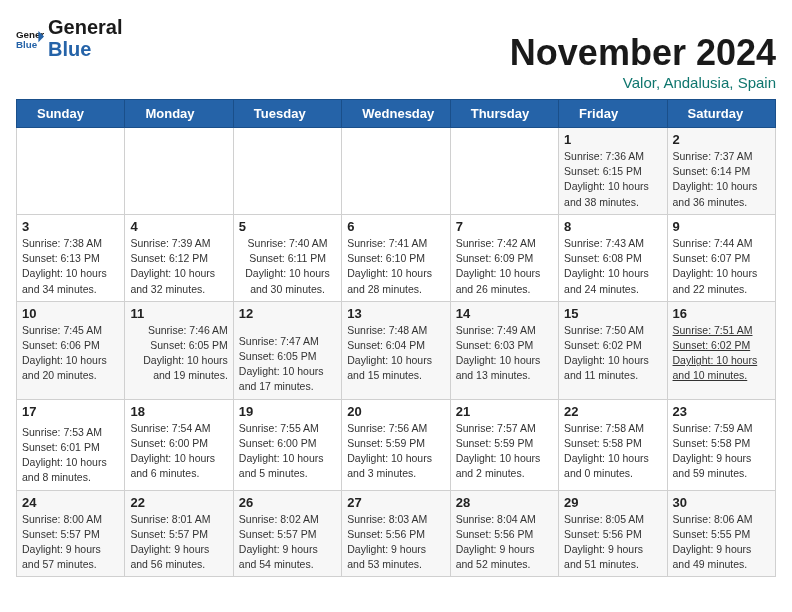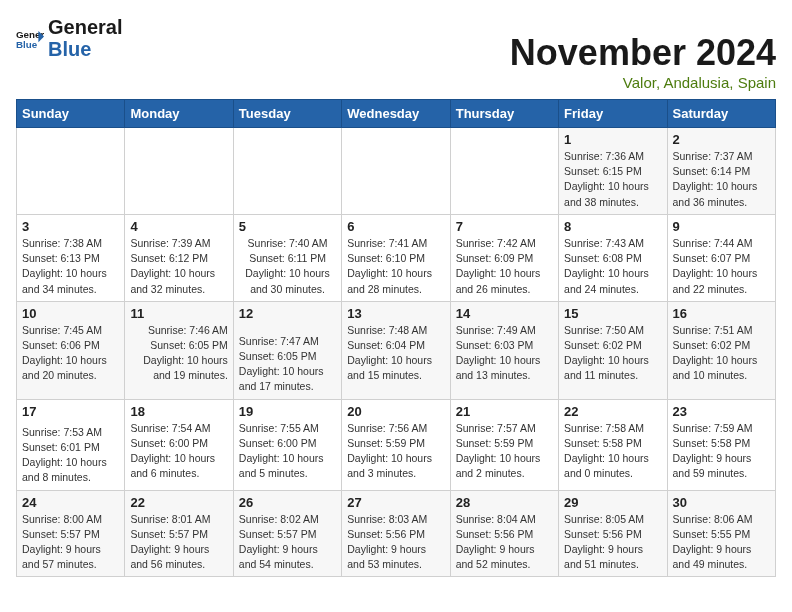--- a/index.html
+++ b/index.html
@@ -26,33 +26,33 @@
       height: 28px;
     }
     .title-block { text-align: right; margin-top: 16px; }
     .month-title {
       font-size: 36px;
       font-weight: bold;
       color: #1a1a1a;
     }
     .location {
       font-size: 15px;
-      color: #4d7c0f;
+      color: #0f766e;
     }
     table {
       width: 100%;
       border-collapse: collapse;
       table-layout: fixed;
     }
     thead th {
       background-color: #2563a8;
       color: #fff;
       font-size: 13px;
       font-weight: bold;
-      padding: 6px 5px;
+      padding: 6px 20px;
       text-align: left;
       border: 1px solid #1a4f8a;
     }
     tbody td {
       vertical-align: top;
       border: 1px solid #d0d0d0;
       padding: 4px 5px;
       font-size: 11px;
       color: #222;
       background: #fff;
@@ -220,21 +220,21 @@
         </td>
         <td>
           <span class="day-num">15</span>
           <div class="cell-info" style="white-space: pre-line;">Sunrise: 7:50 AM
 Sunset: 6:02 PM
 Daylight: 10 hours
 and 11 minutes.</div>
         </td>
         <td>
           <span class="day-num">16</span>
-          <div class="cell-info" style="white-space: pre-line;">Sunrise: 7:51 AM
+          <div class="cell-info" style="white-space: pre-line; text-decoration: underline;">Sunrise: 7:51 AM
 Sunset: 6:02 PM
 Daylight: 10 hours
 and 10 minutes.</div>
         </td>
       </tr>
       <tr>
         <td>
           <span class="day-num">17</span>
           <div class="cell-info" style="white-space: pre-line; margin-top: 6px;">Sunrise: 7:53 AM
 Sunset: 6:01 PM

